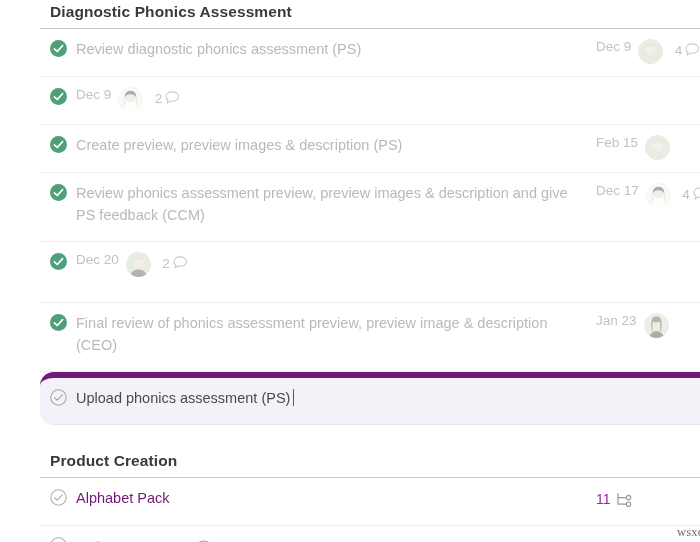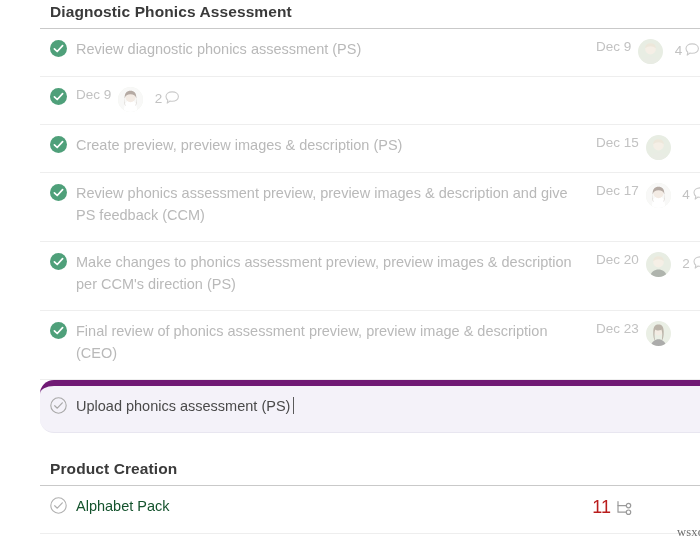--- a/index.html
+++ b/index.html
@@ -65,21 +65,21 @@
   
   .label {
     flex: 1 1 auto;
     font-size: 14.5px;
     line-height: 22px;
     color: #b9b9b9;
     padding-right: 10px;
     max-width: 520px;
   }
   .label.active { color: #4a4a4a; }
-  .label.dark { color: #14532d; }
+  .label.dark { color: #701a75; }
 
   .caret {
     display: inline-block;
     width: 1px;
     height: 17px;
     background: #5a5a5a;
     vertical-align: -3px;
     margin-left: 3px;
   }
 
@@ -132,22 +132,22 @@
   }
 
   
   .subtask {
     display: flex;
     align-items: center;
     gap: 5px;
     margin-right: 62px;
   }
   .subtask .snum {
-    font-size: 18px;
-    color: #b91c1c;
+    font-size: 14px;
+    color: #a21caf;
   }
 
   
   .watermark {
     position: absolute;
     right: 4px;
     bottom: 2px;
     font-size: 12.5px;
     color: #6e6e6e;
     font-family: "Liberation Serif", serif;
@@ -218,21 +218,21 @@
 
   <div class="row">
     <span class="check">
       <svg viewBox="0 0 17 17" width="17" height="17">
         <circle cx="8.5" cy="8.5" r="8.5" fill="#4fa07a"></circle>
         <path d="M4.4 8.8 L7.2 11.5 L12.6 5.6" stroke="#ffffff" stroke-width="1.7" fill="none" stroke-linecap="round" stroke-linejoin="round"></path>
       </svg>
     </span>
     <span class="label">Create preview, preview images &amp; description (PS)</span>
     <span class="meta">
-      <span class="date">Dec 15</span>
+      <span class="date">Feb 15</span>
       <span class="avatar faded">
         <svg viewBox="0 0 25 25">
           <circle cx="12.5" cy="12.5" r="12.5" fill="#cdd9c3"></circle>
           <circle cx="12.5" cy="10" r="5.4" fill="#e9dcc9"></circle>
           <path d="M12.5 4.2 a5.6 5.6 0 0 0 -5.5 5 c1.8 -1.3 3.6 -2 5.5 -2 s3.8 0.7 5.5 2 a5.6 5.6 0 0 0 -5.5 -5z" fill="#d8cbae"></path>
           <path d="M3.6 25 c1.4 -5 5 -7.4 8.9 -7.4 s7.5 2.4 8.9 7.4z" fill="#cfd6c4"></path>
         </svg>
       </span>
       <span class="comment">
         <span class="cnum"></span>
@@ -269,21 +269,20 @@
     </span>
   </div>
 
   <div class="row tall">
     <span class="check">
       <svg viewBox="0 0 17 17" width="17" height="17">
         <circle cx="8.5" cy="8.5" r="8.5" fill="#4fa07a"></circle>
         <path d="M4.4 8.8 L7.2 11.5 L12.6 5.6" stroke="#ffffff" stroke-width="1.7" fill="none" stroke-linecap="round" stroke-linejoin="round"></path>
       </svg>
     </span>
-    <span class="label">Make changes to phonics assessment preview, preview images &amp; description per CCM's direction (PS)</span>
     <span class="meta">
       <span class="date">Dec 20</span>
       <span class="avatar faded">
         <svg viewBox="0 0 25 25">
           <circle cx="12.5" cy="12.5" r="12.5" fill="#cdd9c3"></circle>
           <circle cx="12.5" cy="10" r="5.4" fill="#e9dcc9"></circle>
           <path d="M12.5 4.2 a5.6 5.6 0 0 0 -5.5 5 c1.8 -1.3 3.6 -2 5.5 -2 s3.8 0.7 5.5 2 a5.6 5.6 0 0 0 -5.5 -5z" fill="#d8cbae"></path>
           <path d="M3.6 25 c1.4 -5 5 -7.4 8.9 -7.4 s7.5 2.4 8.9 7.4z" fill="#4f5a4c"></path>
         </svg>
       </span>
@@ -298,21 +297,21 @@
 
   <div class="row tall">
     <span class="check">
       <svg viewBox="0 0 17 17" width="17" height="17">
         <circle cx="8.5" cy="8.5" r="8.5" fill="#4fa07a"></circle>
         <path d="M4.4 8.8 L7.2 11.5 L12.6 5.6" stroke="#ffffff" stroke-width="1.7" fill="none" stroke-linecap="round" stroke-linejoin="round"></path>
       </svg>
     </span>
     <span class="label">Final review of phonics assessment preview, preview image &amp; description (CEO)</span>
     <span class="meta">
-      <span class="date">Dec 23</span>
+      <span class="date">Jan 23</span>
       <span class="avatar faded">
         <svg viewBox="0 0 25 25">
           <circle cx="12.5" cy="12.5" r="12.5" fill="#d2dcc6"></circle>
           <circle cx="12.5" cy="9.6" r="4.8" fill="#e5d6c2"></circle>
           <path d="M7.3 10.5 C7.3 5.4 9.5 3.6 12.5 3.6 C15.5 3.6 17.7 5.4 17.7 10.5 C17.9 15 17 18.5 15.6 20 C16.6 15.5 16.5 11 15.4 8.6 C14 9.8 10.5 9.8 9.2 8.4 C8.2 11 8.2 15.5 9.2 20 C7.9 18.5 7.1 15 7.3 10.5 Z" fill="#6b5a43"></path>
           <path d="M4.6 25 c1.3 -4.5 4.5 -6.8 7.9 -6.8 s6.6 2.3 7.9 6.8z" fill="#4a4a46"></path>
         </svg>
       </span>
       <span class="comment">
         <span class="cnum"></span>

